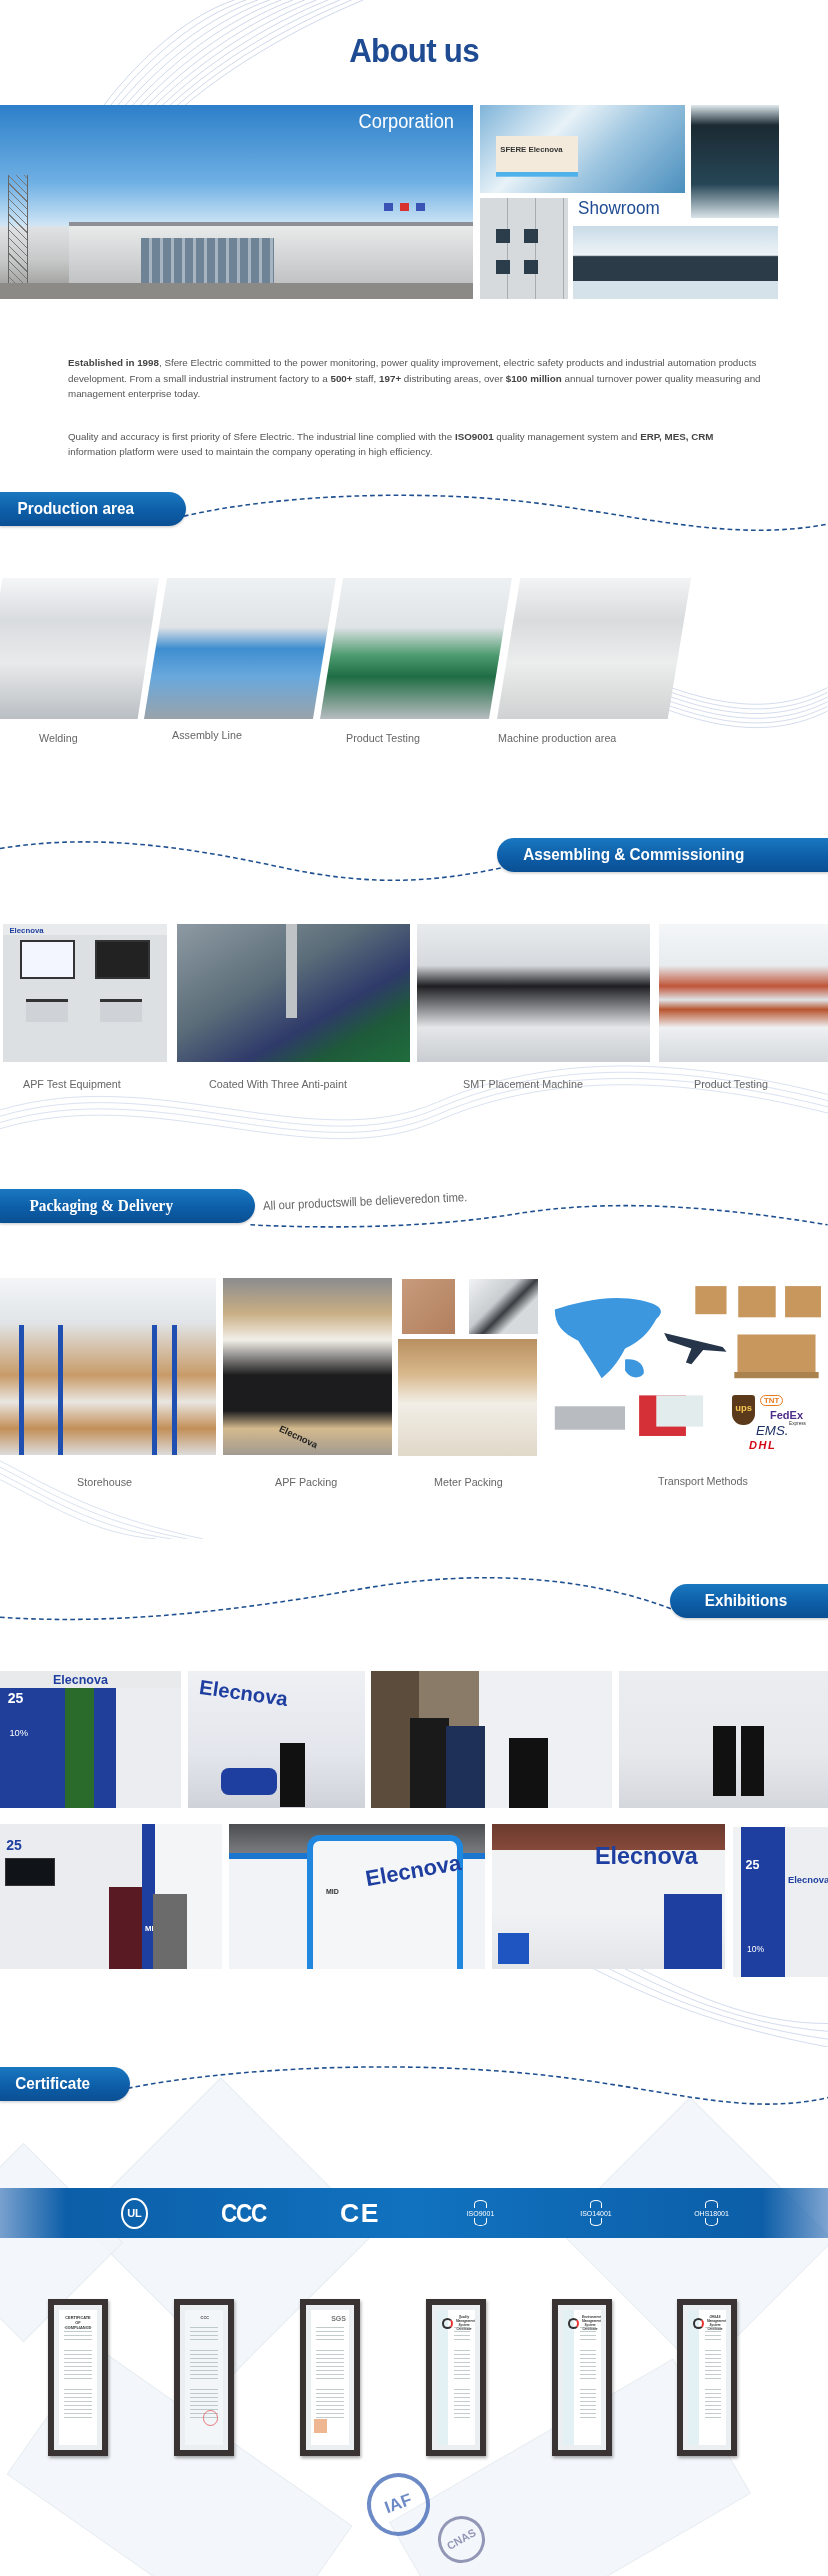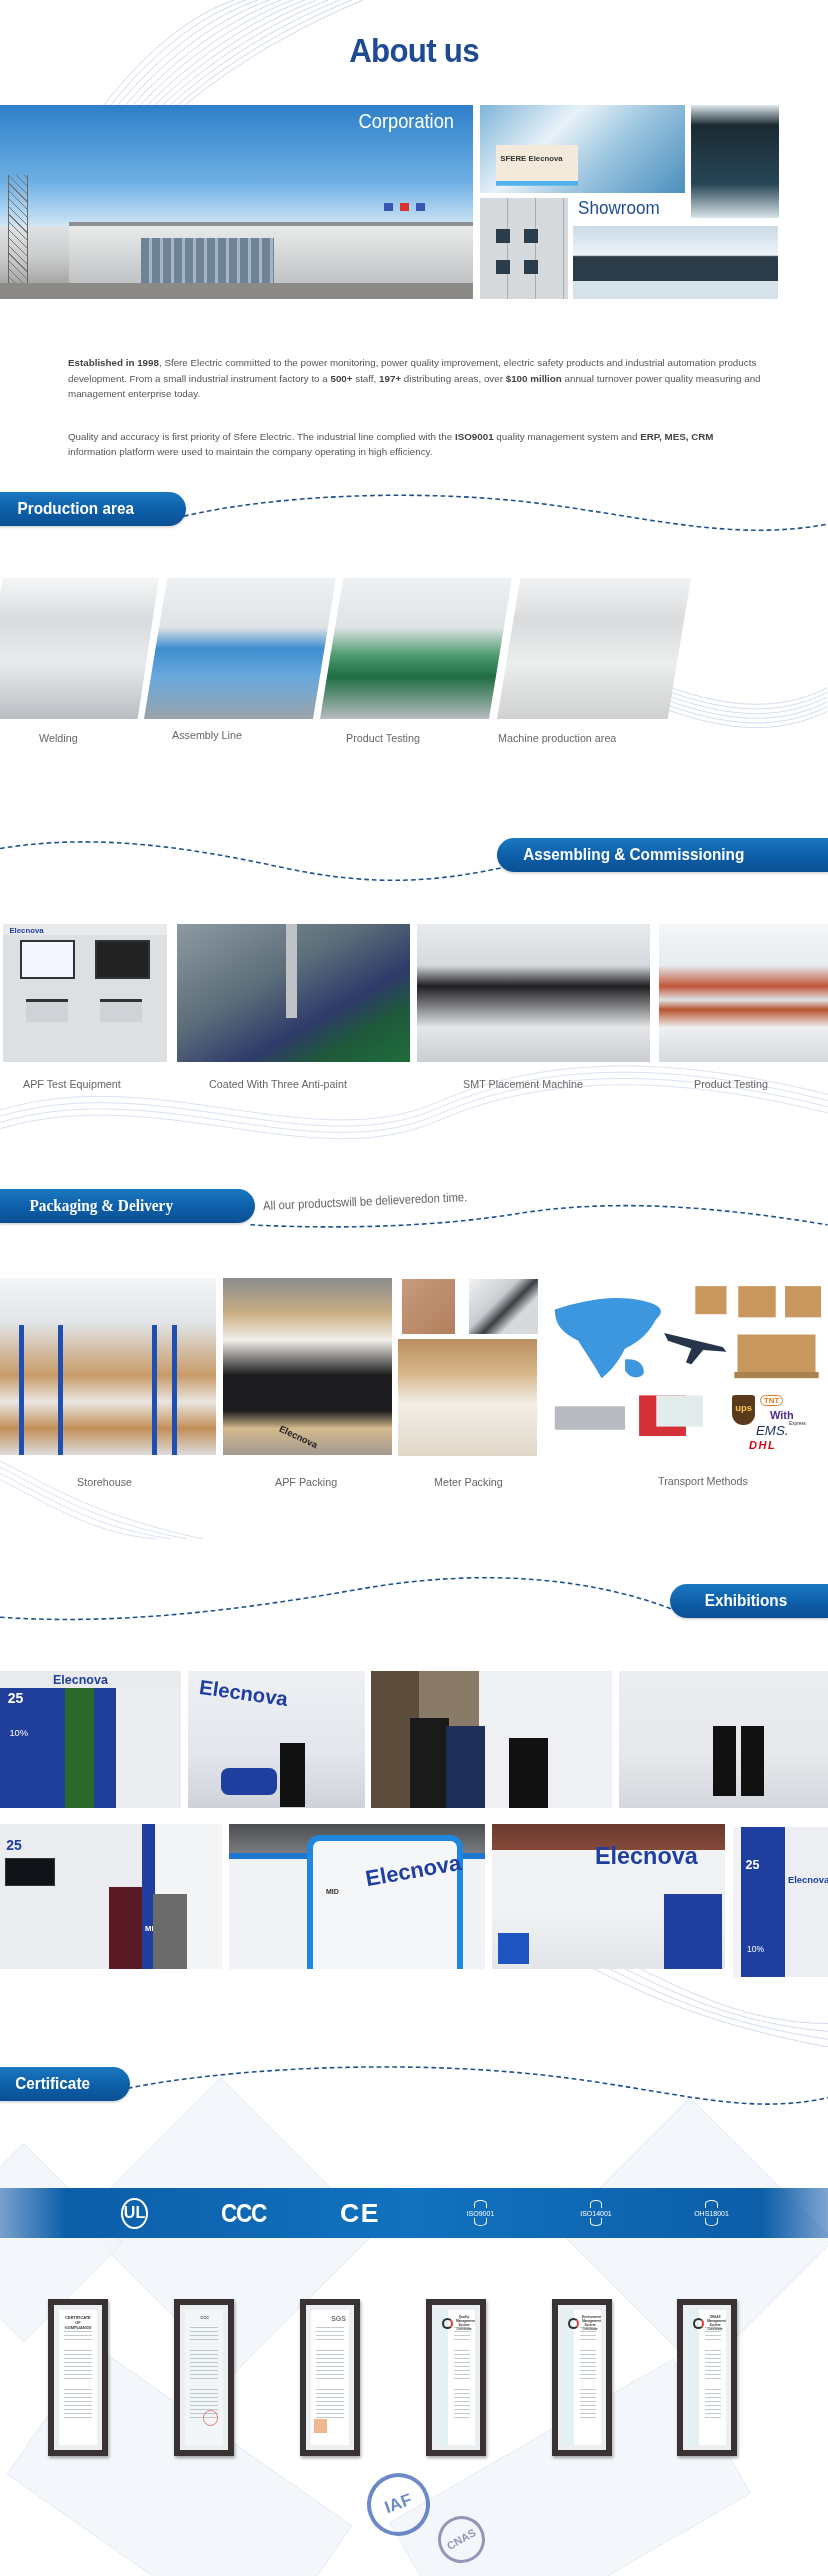--- a/index.html
+++ b/index.html
@@ -28,21 +28,21 @@
     background: repeating-linear-gradient(90deg, #6f8397 0 7.8px, #a7b4c2 7.8px 11px); }
   .corp .ground { position: absolute; left: 0; top: 178px; width: 473px; height: 15.6px; background: #8b8a86; }
   .corp .tower { position: absolute; left: 7.8px; top: 70px; width: 20.3px; height: 109px;
     border-left: 1.6px solid #666; border-right: 1.6px solid #666;
     background: repeating-linear-gradient(45deg, transparent 0 4.7px, #777 4.7px 5.5px); }
   .corp .flag { position: absolute; top: 98px; width: 9.4px; height: 7.8px; }
   .corp .corp-label { right: 19px; top: 4.7px; color: #fff; font-size: 20.3px; transform: scaleX(0.9); transform-origin: right; }
 
   .show1 { left: 480px; top: 105px; width: 205px; height: 88px;
     background: linear-gradient(135deg, #7fb4d9 0%, #e8f2f8 35%, #9ec6e0 60%, #4b8fbd 100%); }
-  .show1 .sign { position: absolute; left: 15.6px; top: 40px; width: 82px; height: 36px; background: #f3eadb; box-shadow: 0 4.7px 0 #4fb2ea; }
+  .show1 .sign { position: absolute; left: 15.6px; top: 31px; width: 82px; height: 36px; background: #f3eadb; box-shadow: 0 4.7px 0 #4fb2ea; }
   .show1 .sign span { display:block; font-size: 7.8px; font-weight: bold; color: #333; padding: 9.4px 4.7px; white-space: nowrap; }
   .show2 { left: 691px; top: 105px; width: 88px; height: 113px;
     background: linear-gradient(180deg, #dfe9ee 0%, #1b2a33 18%, #264656 70%, #d9e3e8 100%); }
   .show3 { left: 480px; top: 198px; width: 88px; height: 101px;
     background: repeating-linear-gradient(90deg, #d7dadc 0 26.6px, #a9adb1 26.6px 28px); }
   .show3::after { content:""; position:absolute; left: 15.6px; top: 31px; width: 14px; height: 14px; background:#2b3d4a; box-shadow: 28px 0 #2b3d4a, 0 31px #2b3d4a, 28px 31px #2b3d4a; }
   .show4 { left: 573px; top: 226px; width: 205px; height: 73px;
     background: linear-gradient(180deg, #c9dbe7 0%, #eef4f8 40%, #2c3b48 42%, #2c3b48 75%, #d6e2ea 76%); }
   .showroom-label { position: absolute; left: 578px; top: 197px; font-size: 19px; color: #1f4b93; transform: scaleX(0.9); transform-origin: left; }
 
@@ -244,21 +244,21 @@
     <rect x="245" y="10" width="48" height="40" fill="#c8975e"></rect>
     <rect x="305" y="10" width="46" height="40" fill="#c8975e"></rect>
     <rect x="244" y="72" width="100" height="48" fill="#c8975e"></rect>
     <rect x="240" y="120" width="108" height="8" fill="#a9824d"></rect>
     <rect x="10" y="164" width="90" height="30" fill="#b8bcc0"></rect>
     <rect x="118" y="150" width="60" height="52" fill="#d53038"></rect>
     <rect x="140" y="150" width="60" height="40" fill="#e3ecec"></rect>
   </svg>
   <div class="abs" style="left:185px;top:117px;width:23.4px;height:30px;background:#5a3a1a;border-radius:3.1px 3.1px 11px 11px;color:#f5c451;font-weight:bold;font-size:9.4px;text-align:center;line-height:26.6px;">ups</div>
   <div class="abs" style="left:213px;top:117px;font-size:7.8px;color:#e87a1e;font-weight:bold;border:1.6px solid #e87a1e;border-radius:7.8px;padding:0 3.1px;">TNT</div>
-  <div class="abs" style="left:223px;top:131px;font-size:11px;font-weight:bold;color:#4d2d8c;">With</div>
+  <div class="abs" style="left:223px;top:131px;font-size:11px;font-weight:bold;color:#4d2d8c;">FedEx</div>
   <div class="abs" style="left:242px;top:143px;font-size:4.7px;color:#333;">Express</div>
   <div class="abs" style="left:209px;top:145px;font-size:13.3px;font-style:italic;color:#1e3263;">EMS.</div>
   <div class="abs" style="left:202px;top:161px;font-size:11px;font-style:italic;font-weight:bold;color:#d40511;letter-spacing:1.6px;">DHL</div>
 </div>
 
 <span class="caption" style="left:77px;top:1475px">Storehouse</span>
 <span class="caption" style="left:275px;top:1475px">APF Packing</span>
 <span class="caption" style="left:434px;top:1475px">Meter Packing</span>
 <span class="caption" style="left:658px;top:1474px">Transport Methods</span>
 
@@ -322,21 +322,21 @@
 
 <div class="pill left" style="left:0;top:2067px;width:130px;height:34px;">
   <span>Certificate</span>
 </div>
 <svg class="dash" style="left:128px;top:2063px" width="700" height="63" viewBox="0 0 896 80">
   <path d="M0 32 C 120 8, 320 -4, 500 12 S 780 70, 896 44" fill="none" stroke="#1d4e8f" stroke-width="2" stroke-dasharray="6 4"></path>
 </svg>
 
 <div class="cert-bar"></div>
 <div class="cert-icon" style="left:119px;width:31px;">
-  <div style="width:26.6px;height:31px;border:2.3px solid #fff;border-radius:50%;display:flex;align-items:center;justify-content:center;font-size:16px;font-weight:bold;">UL</div>
+  <div style="width:26.6px;height:31px;border:2.3px solid #fff;border-radius:50%;display:flex;align-items:center;justify-content:center;font-size:11px;font-weight:bold;">UL</div>
 </div>
 <div class="cert-icon" style="left:216px;width:55px;font-size:26.6px;">
   <span class="txt" style="transform:scaleX(0.85);letter-spacing:-1.6px">CCC</span>
 </div>
 <div class="cert-icon" style="left:338px;width:44px;font-size:26.6px;">
   <span class="txt" style="letter-spacing:1.6px">CE</span>
 </div>
 <div class="cert-icon iso" style="left:461px;width:39px;">
   <div class="globe"></div>
   <span style="margin:1.6px 0">ISO9001</span>

